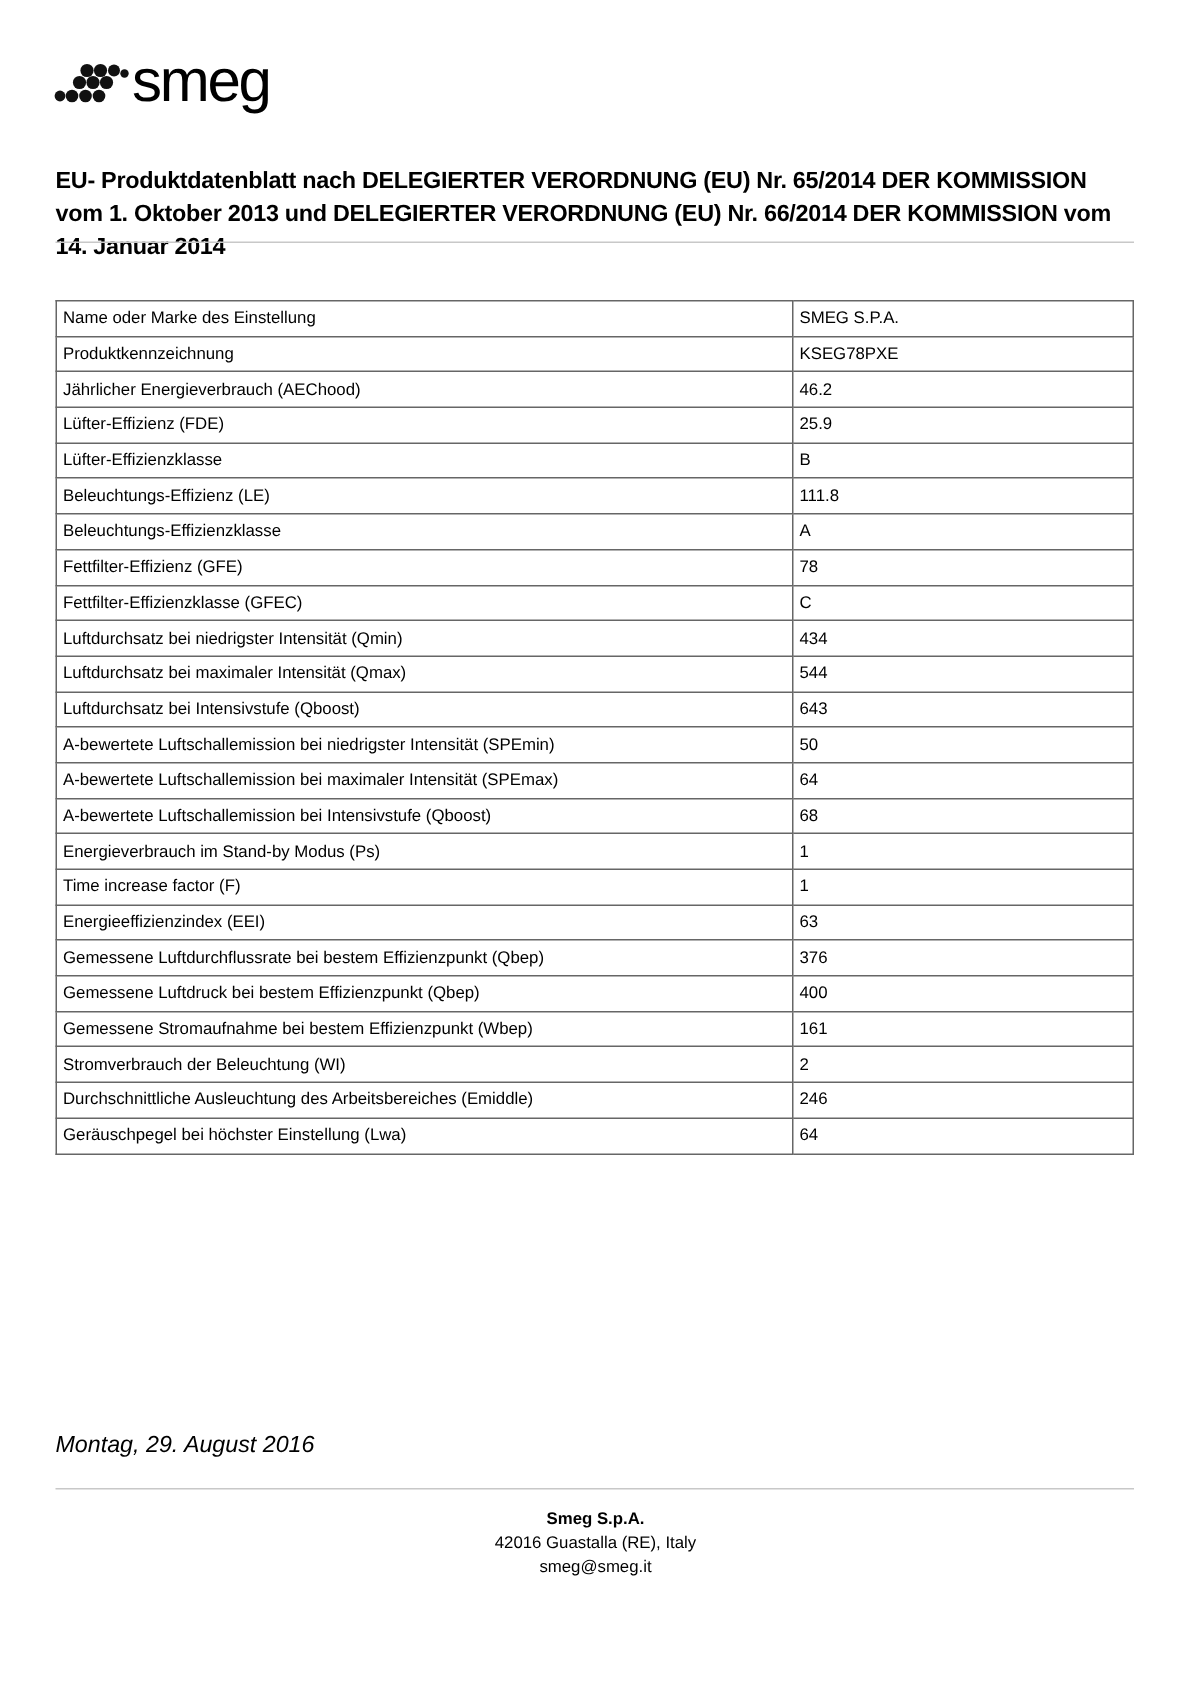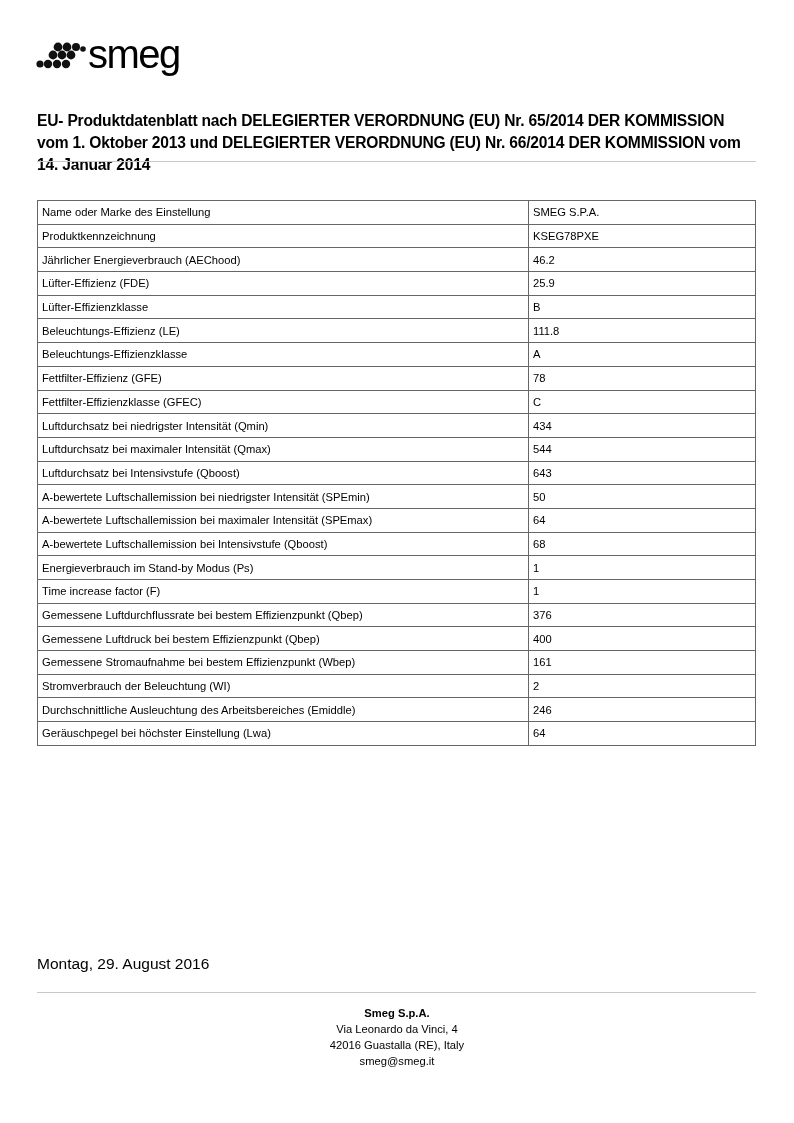--- a/index.html
+++ b/index.html
@@ -22,21 +22,21 @@
   .rule.bottom { top: 992px; }
   table.datasheet {
     position: absolute; left: 37px; top: 200px; width: 719px;
     border-collapse: collapse; font-size: 11.2px;
   }
   table.datasheet td {
     border: 1px solid #666; height: 22.7px; padding: 0 0 0 4px; vertical-align: middle;
     white-space: nowrap;
   }
   table.datasheet td.label { width: 486px; }
-  .date { position: absolute; left: 37px; top: 955px; font-size: 15.5px; }
+  .date { position: absolute; left: 37px; top: 955px; font-size: 15.5px; font-style: italic; }
   .footer {
     position: absolute; left: 0; width: 794px; top: 1005px; text-align: center;
     font-size: 11.2px; line-height: 16px;
   }
   .footer .company { font-weight: bold; }
 </style>
 </head>
 <body>
 
 <div class="logo">
@@ -123,20 +123,24 @@
       </tr>
       <tr>
         <td class="label">Energieverbrauch im Stand-by Modus (Ps)</td>
         <td class="value">1</td>
       </tr>
       <tr>
         <td class="label">Time increase factor (F)</td>
         <td class="value">1</td>
       </tr>
       <tr>
+        <td class="label">Energieeffizienzindex (EEI)</td>
+        <td class="value">63</td>
+      </tr>
+      <tr>
         <td class="label">Gemessene Luftdurchflussrate bei bestem Effizienzpunkt (Qbep)</td>
         <td class="value">376</td>
       </tr>
       <tr>
         <td class="label">Gemessene Luftdruck bei bestem Effizienzpunkt (Qbep)</td>
         <td class="value">400</td>
       </tr>
       <tr>
         <td class="label">Gemessene Stromaufnahme bei bestem Effizienzpunkt (Wbep)</td>
         <td class="value">161</td>
@@ -154,16 +158,15 @@
         <td class="value">64</td>
       </tr>
     </tbody>
 </table>
 
 <div class="date">Montag, 29. August 2016</div>
 <div class="rule bottom"></div>
 
 <div class="footer">
   <div class="company">Smeg S.p.A.</div>
-  <div>Via Leonardo da Vinci, 4</div>
   <div>42016 Guastalla (RE), Italy</div>
   <div>smeg@smeg.it</div>
 </div>
 
 </body></html>

